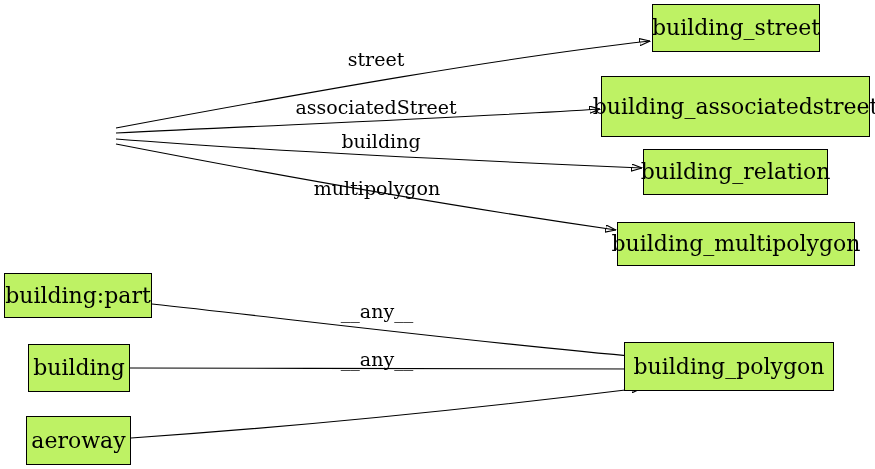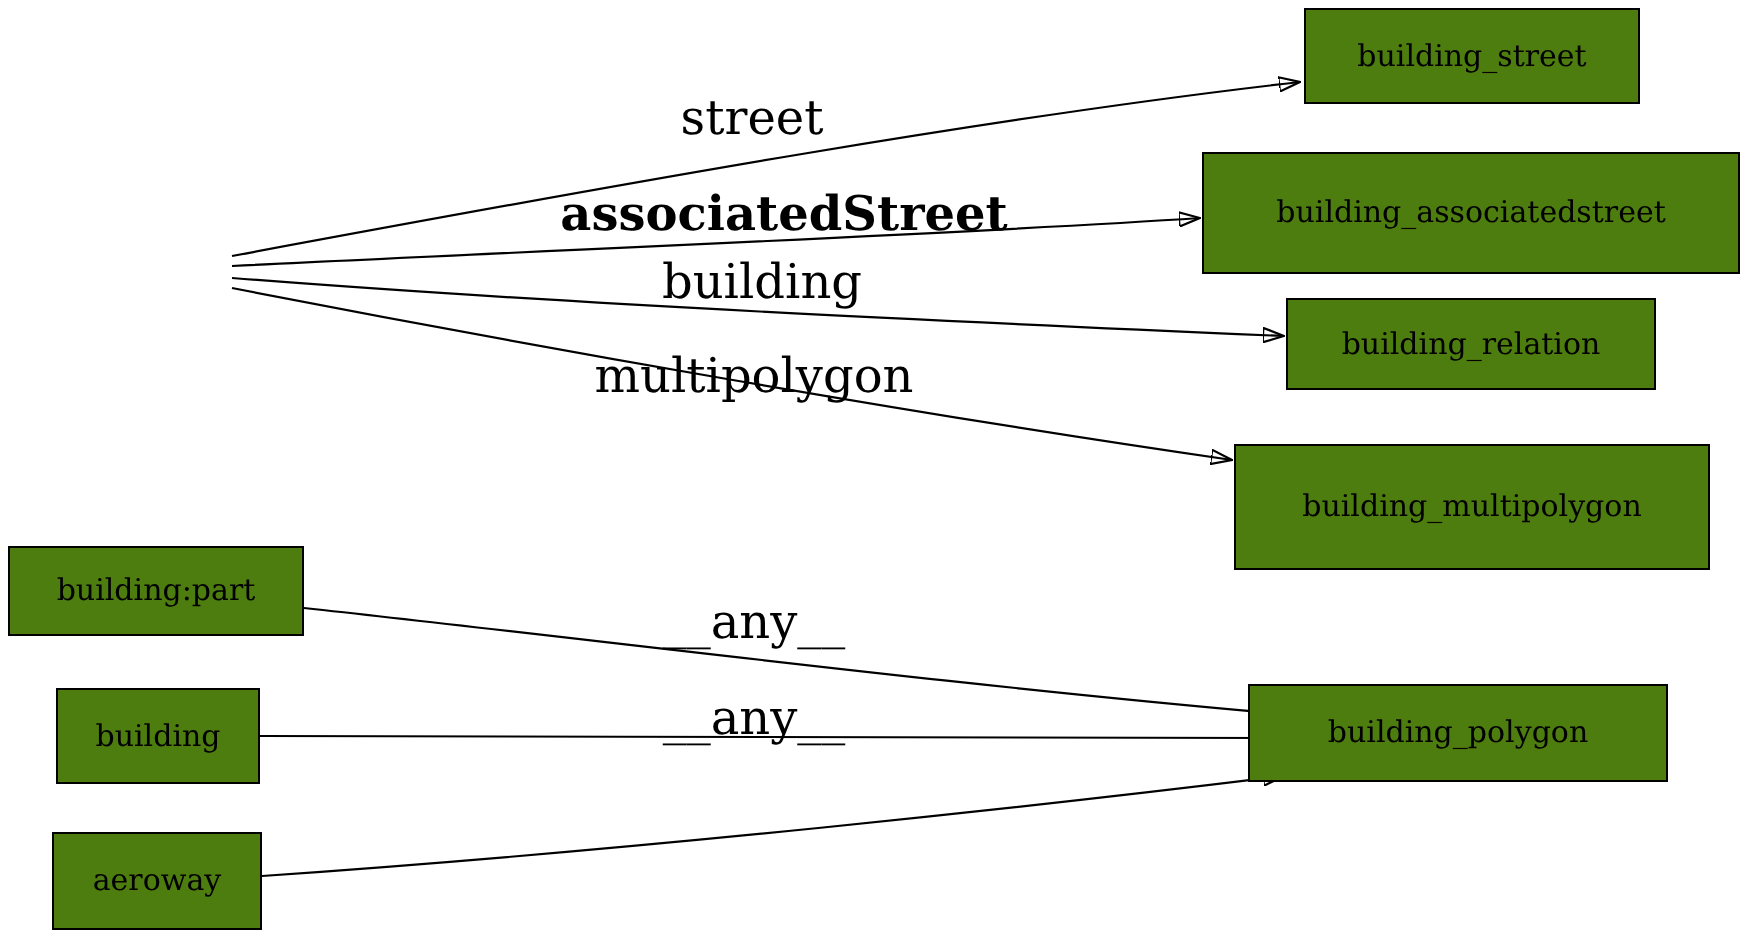--- a/index.html
+++ b/index.html
@@ -25,50 +25,50 @@
   }
   .edge-layer path {
     fill: none;
     stroke: #000000;
     stroke-width: 1.1;
   }
   .node {
     position: absolute;
     box-sizing: border-box;
     border: 1.2px solid #000000;
-    background: #4d7c0f;
+    background: #bef264;
     display: flex;
     align-items: center;
     justify-content: center;
-    font-size: 15px;
+    font-size: 22px;
     white-space: nowrap;
     line-height: 1;
   }
   .edge-label {
     position: absolute;
     transform: translate(-50%, -50%);
-    font-size: 24px;
+    font-size: 19px;
     white-space: nowrap;
     text-align: left;
     line-height: 20px;
     background: transparent;
   }
   
   .n-type            { left: 42px;  top: 111px; width: 74px;  height: 49px; }
   .n-street          { left: 652px; top: 4px;   width: 168px; height: 48px; }
   .n-assoc           { left: 601px; top: 76px;  width: 269px; height: 61px; }
   .n-relation        { left: 643px; top: 149px; width: 185px; height: 46px; text-align: center; }
-  .n-multipolygon    { left: 617px; top: 222px; width: 238px; height: 63px; }
+  .n-multipolygon    { left: 617px; top: 222px; width: 238px; height: 44px; }
   .n-buildingpart    { left: 4px;   top: 273px; width: 148px; height: 45px; }
   .n-building        { left: 28px;  top: 344px; width: 102px; height: 48px; }
   .n-aeroway         { left: 26px;  top: 416px; width: 105px; height: 49px; }
   .n-polygon         { left: 624px; top: 342px; width: 210px; height: 49px; }
   
   .l-street       { left: 376px; top: 59px;  }
-  .l-assoc        { left: 392px; top: 107px; font-weight: bold; }
+  .l-assoc        { left: 376px; top: 107px; }
   .l-building     { left: 381px; top: 141px; }
   .l-multipolygon { left: 377px; top: 188px; }
   .l-any1         { left: 377px; top: 311px; }
   .l-any2         { left: 377px; top: 359px; }
   .l-terminal     { left: 377px; top: 391px; }
 </style>
 </head>
 <body>
 
 <div class="canvas">

